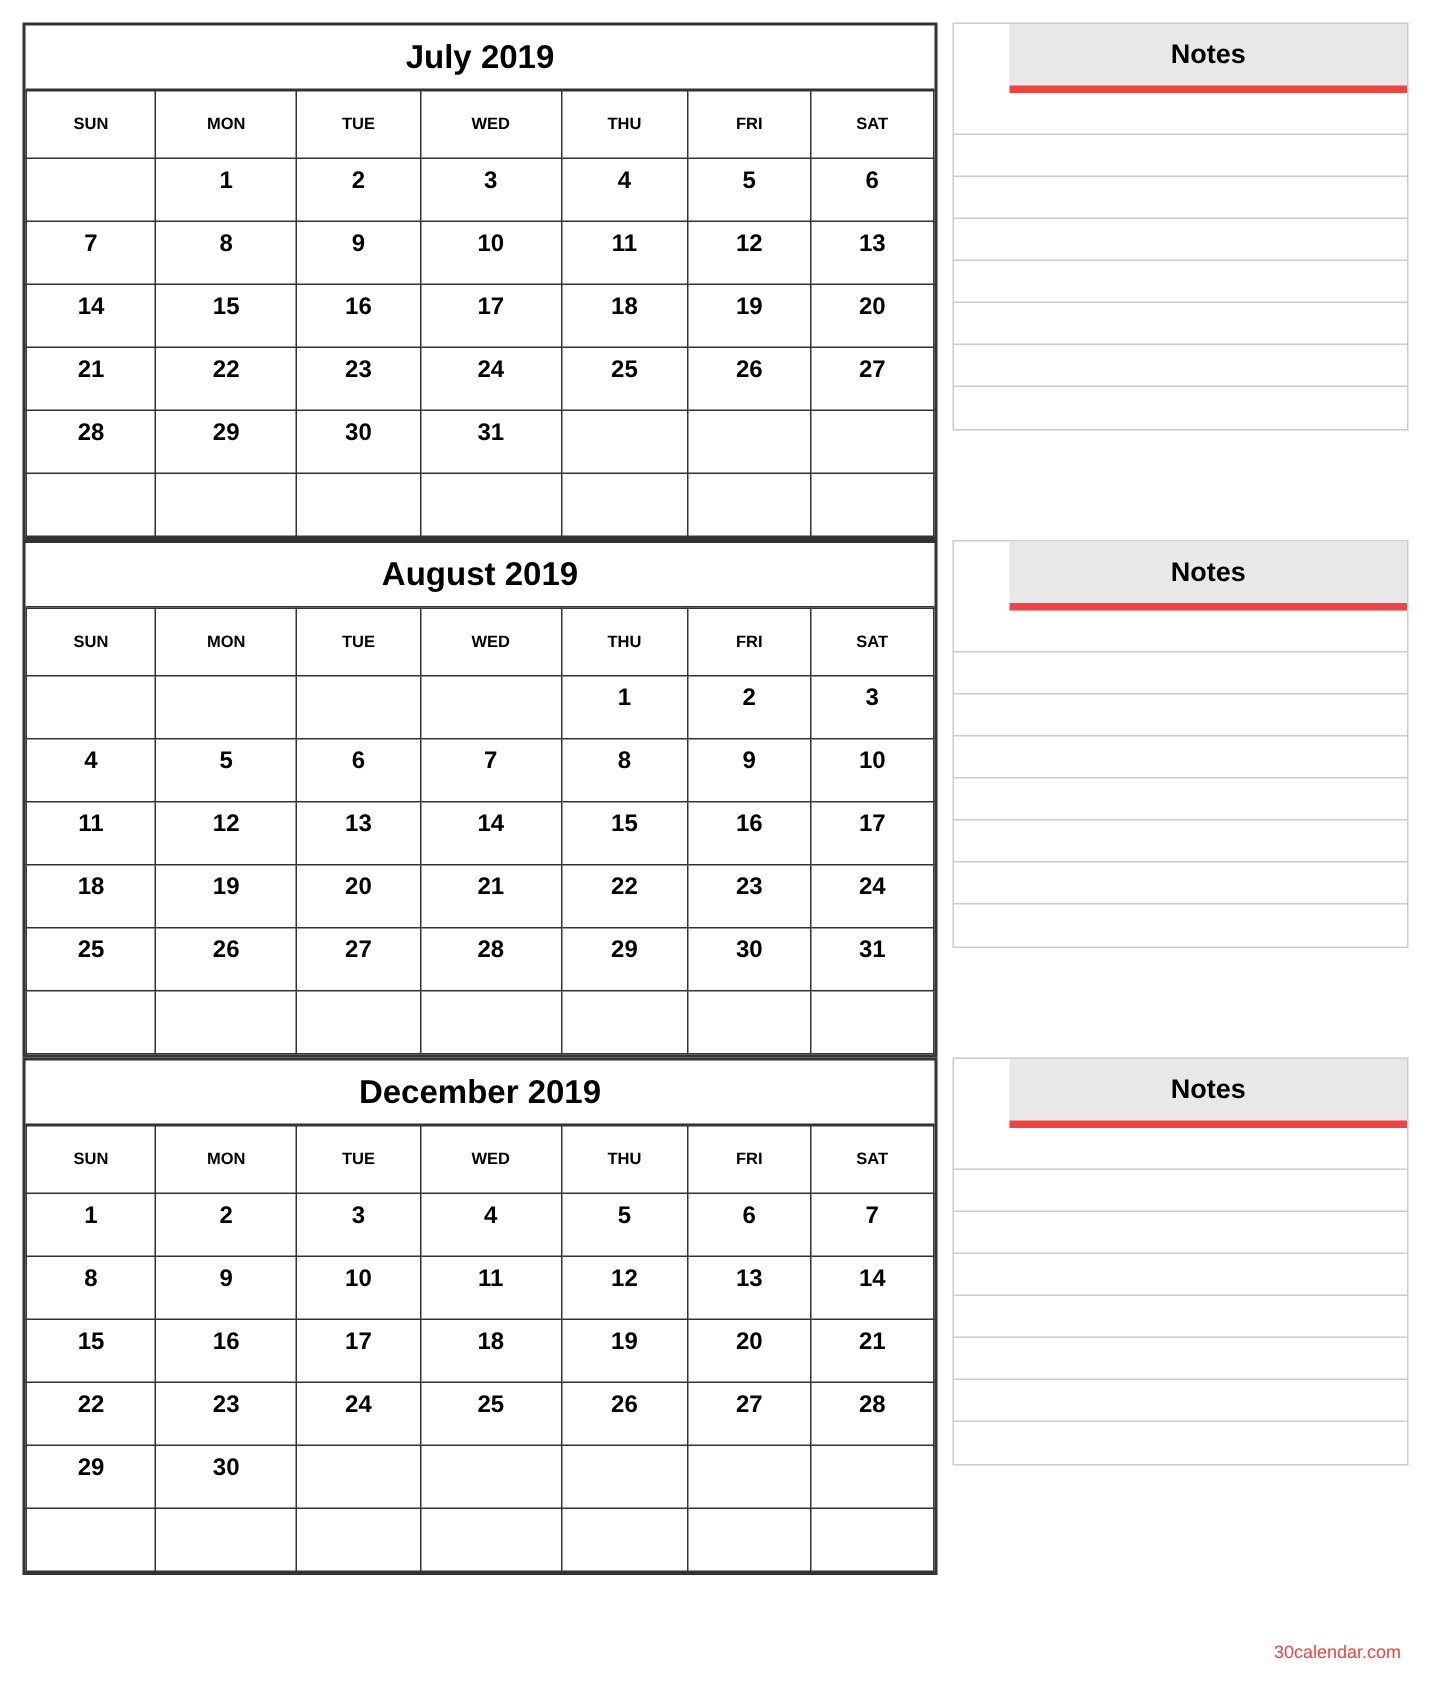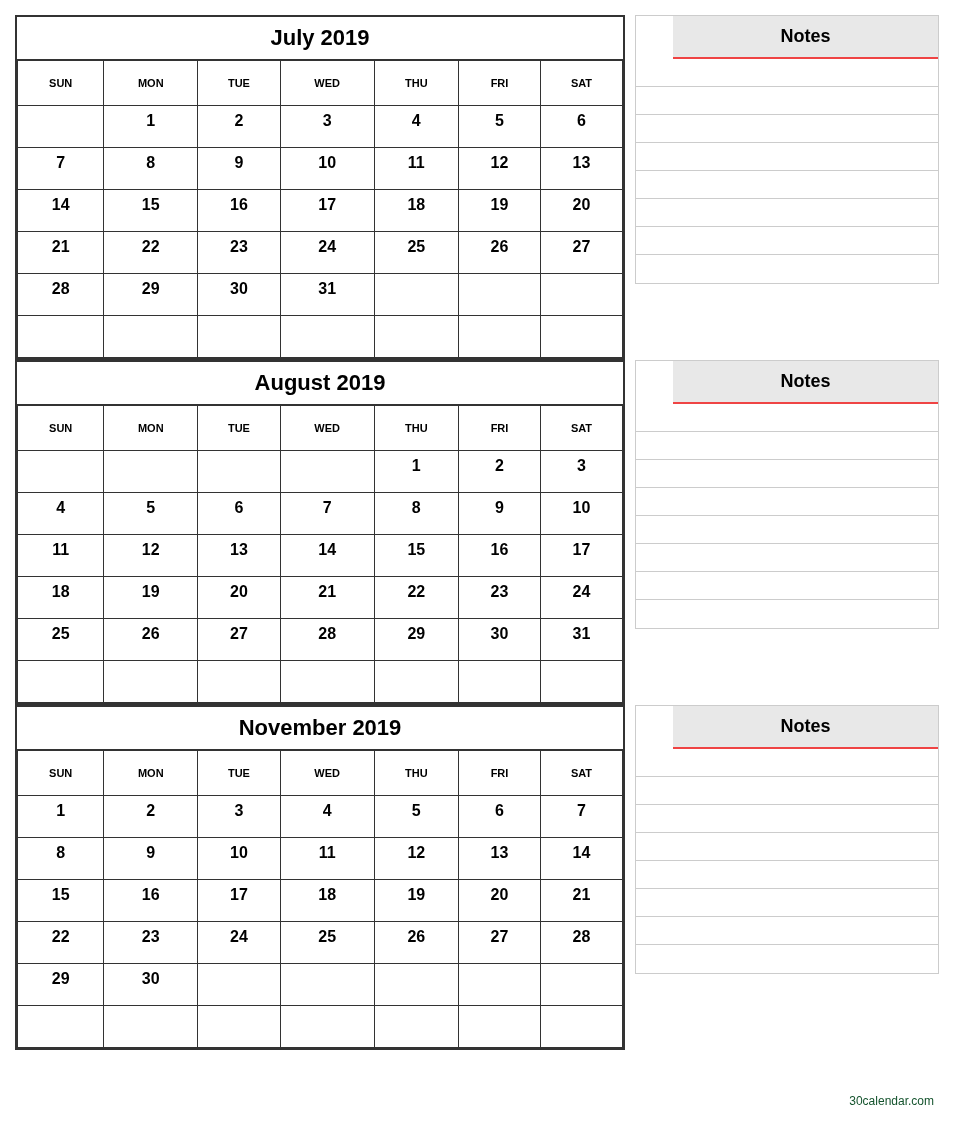--- a/index.html
+++ b/index.html
@@ -75,21 +75,21 @@
       flex-direction: column;
       border: 1px solid #ccc;
     }
 
     .notes-header {
       background: #e8e8e8;
       text-align: center;
       font-size: 18px;
       font-weight: bold;
       padding: 10px 0;
-      border-bottom: 2px solid #ef4444;
+      border-bottom: 5px solid #ef4444;
       margin-left: 37px;
     }
 
     .notes-lines {
       display: flex;
       flex-direction: column;
       flex: 1;
     }
 
     .notes-line {
@@ -98,21 +98,21 @@
       min-height: 28px;
     }
 
     .notes-line:last-child {
       border-bottom: none;
     }
 
     .footer {
       text-align: right;
       font-size: 12px;
-      color: #14532d;
+      color: #ef4444;
       padding-right: 5px;
       padding-top: 5px;
     }
   </style>
 </head>
 <body>
 
 <div class="page-wrapper">
 
 <div class="month-row">
@@ -284,21 +284,21 @@
           <div class="notes-line"></div>
           <div class="notes-line"></div>
           <div class="notes-line"></div>
           <div class="notes-line"></div>
           <div class="notes-line"></div>
         </div>
       </div>
     </div>
     <div class="month-row">
       <div class="calendar-container">
-        <div class="calendar-title">November 2019</div>
+        <div class="calendar-title">December 2019</div>
         <table class="calendar-grid">
           <thead>
             <tr>
               <th>SUN</th>
               <th>MON</th>
               <th>TUE</th>
               <th>WED</th>
               <th>THU</th>
               <th>FRI</th>
               <th>SAT</th>

